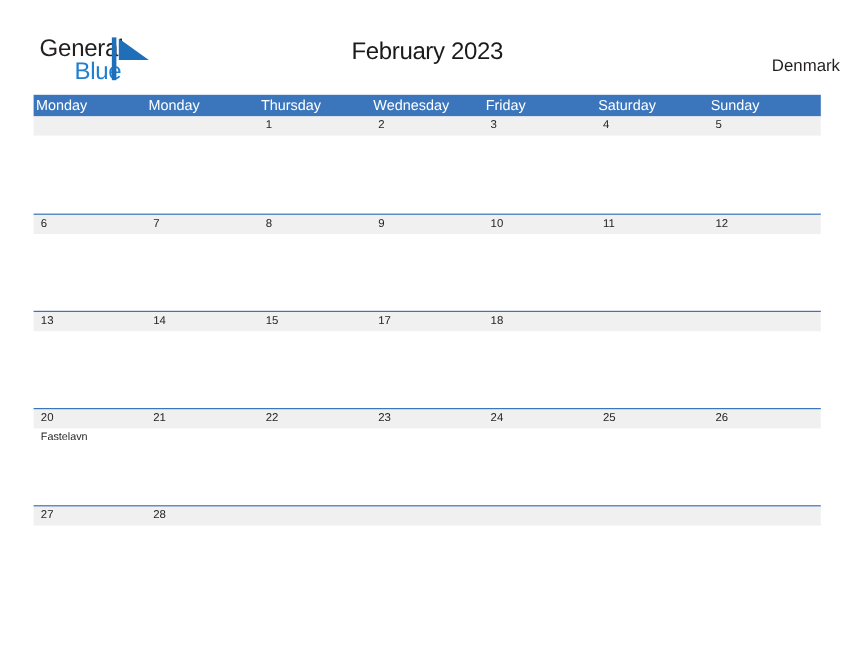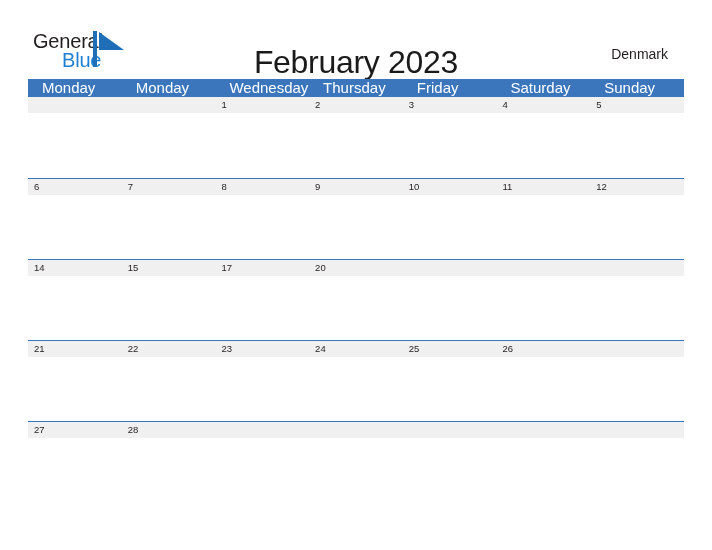--- a/index.html
+++ b/index.html
@@ -60,29 +60,28 @@
     width: 32px;
     height: 36px;
   }
 
   #month-title {
     position: absolute;
     left: 0;
     top: 32px;
     width: 712px;
     text-align: center;
-    font-size: 32px;
+    font-size: 20px;
     color: #1a1a1a;
     letter-spacing: -0.3px;
-    margin-top: 12px;
   }
 
   #country-label {
     position: absolute;
-    right: 44px;
+    right: 12px;
     top: 46px;
     font-size: 14px;
     color: #231f20;
   }
 
   
   #calendar {
     position: absolute;
     left: 28px;
     top: 79px;
@@ -92,23 +91,23 @@
   #weekday-header {
     display: flex;
     width: 656px;
     height: 18px;
     background: #3b76bc;
   }
   .weekday-cell {
     width: 93.71px;
     height: 18px;
     color: #ffffff;
-    font-size: 15px;
+    font-size: 12px;
     line-height: 18px;
-    padding-left: 14px;
+    padding-left: 2px;
     white-space: nowrap;
     overflow: hidden;
   }
 
   .week-row {
     position: relative;
     width: 656px;
     height: 81px;
   }
   .week-row.first { height: 81px; }
@@ -182,22 +181,22 @@
     <div id="month-title">February 2023</div>
 
     <div id="country-label">Denmark</div>
 
   </div>
 
   <div id="calendar">
     <div id="weekday-header">
         <div class="weekday-cell">Monday</div>
         <div class="weekday-cell">Monday</div>
+        <div class="weekday-cell">Thursday</div>
         <div class="weekday-cell">Wednesday</div>
-        <div class="weekday-cell">Thursday</div>
         <div class="weekday-cell">Friday</div>
         <div class="weekday-cell">Saturday</div>
         <div class="weekday-cell">Sunday</div>
       </div>
     <div id="weeks-container">
         <div class="week-row first">
           <div class="week-band"></div>
           <div class="day-cells">
             <div class="day-cell">
               <span class="day-number"></span>
@@ -245,36 +244,45 @@
             </div>
             <div class="day-cell">
               <span class="day-number">12</span>
             </div>
           </div>
         </div>
         <div class="week-row bordered">
           <div class="week-band"></div>
           <div class="day-cells">
             <div class="day-cell">
+              <span class="day-number">13</span>
+            </div>
+            <div class="day-cell">
               <span class="day-number">14</span>
             </div>
             <div class="day-cell">
               <span class="day-number">15</span>
             </div>
             <div class="day-cell">
               <span class="day-number">17</span>
             </div>
             <div class="day-cell">
+              <span class="day-number">18</span>
+            </div>
+          </div>
+        </div>
+        <div class="week-row bordered">
+          <div class="week-band"></div>
+          <div class="day-cells">
+            <div class="day-cell">
               <span class="day-number">20</span>
-            </div>
-          </div>
-        </div>
-        <div class="week-row bordered">
-          <div class="week-band"></div>
-          <div class="day-cells">
+              <div class="day-events">
+                <span class="event-text">Fastelavn</span>
+              </div>
+            </div>
             <div class="day-cell">
               <span class="day-number">21</span>
             </div>
             <div class="day-cell">
               <span class="day-number">22</span>
             </div>
             <div class="day-cell">
               <span class="day-number">23</span>
             </div>
             <div class="day-cell">

